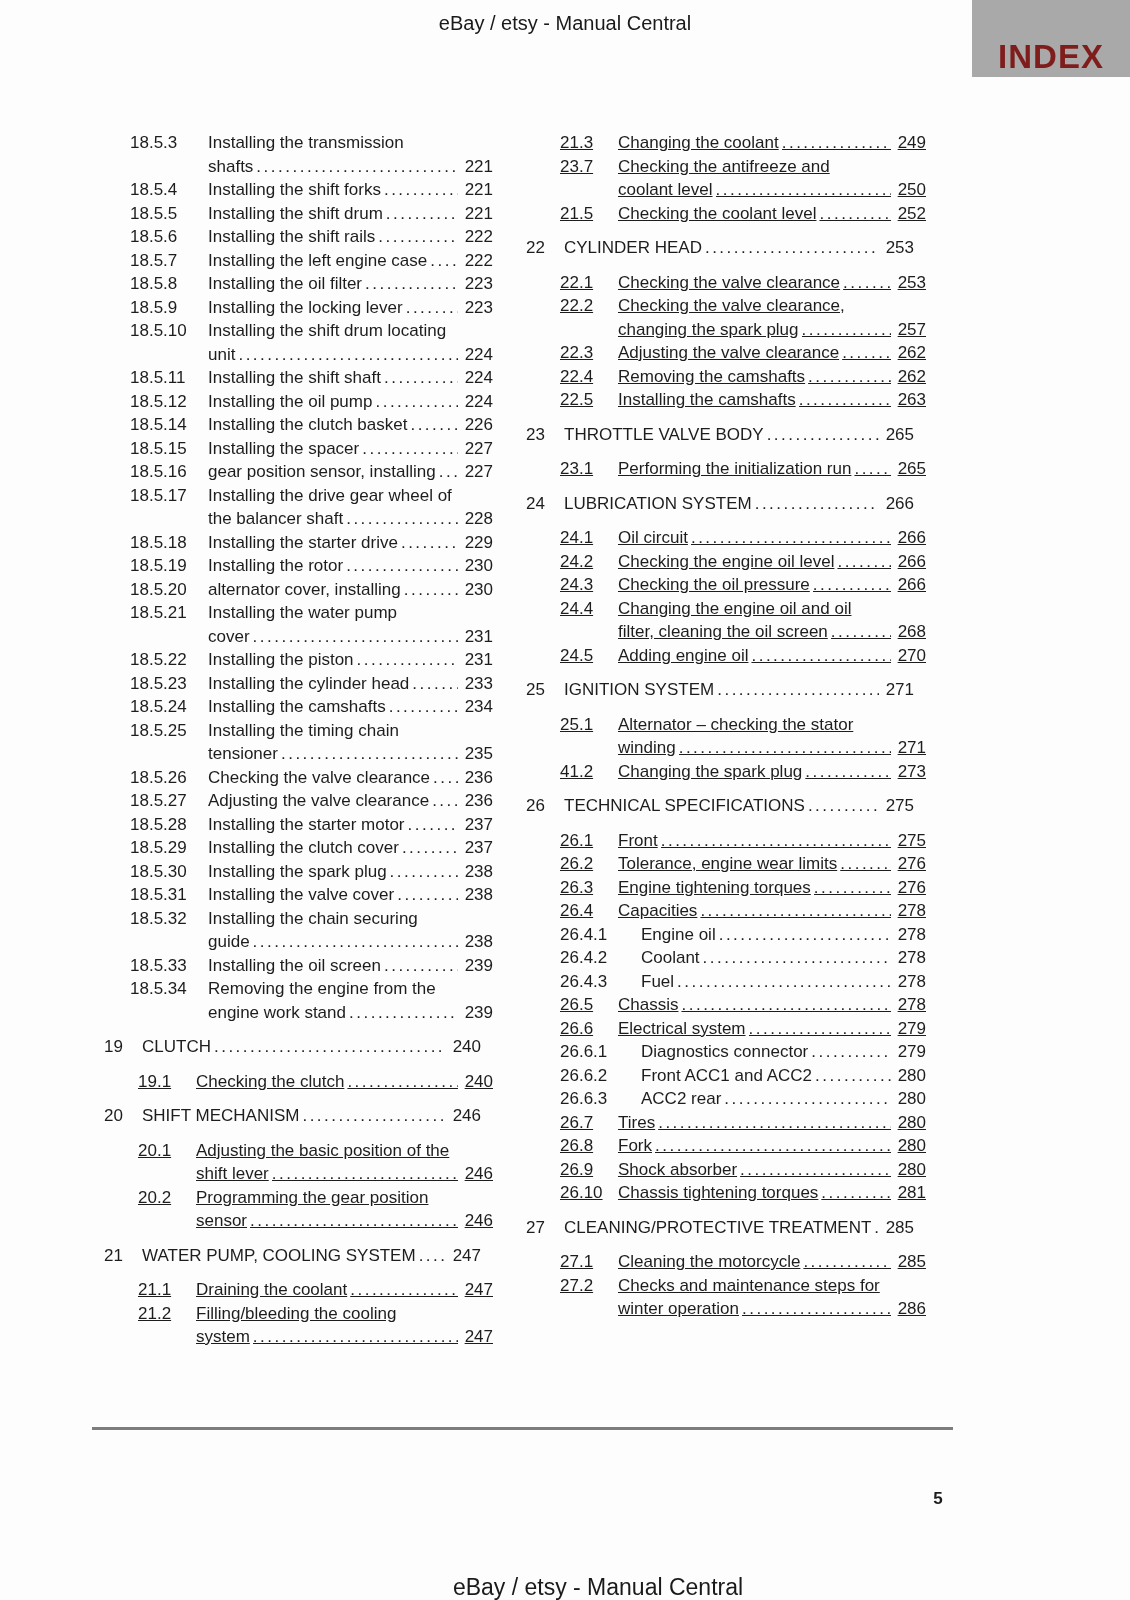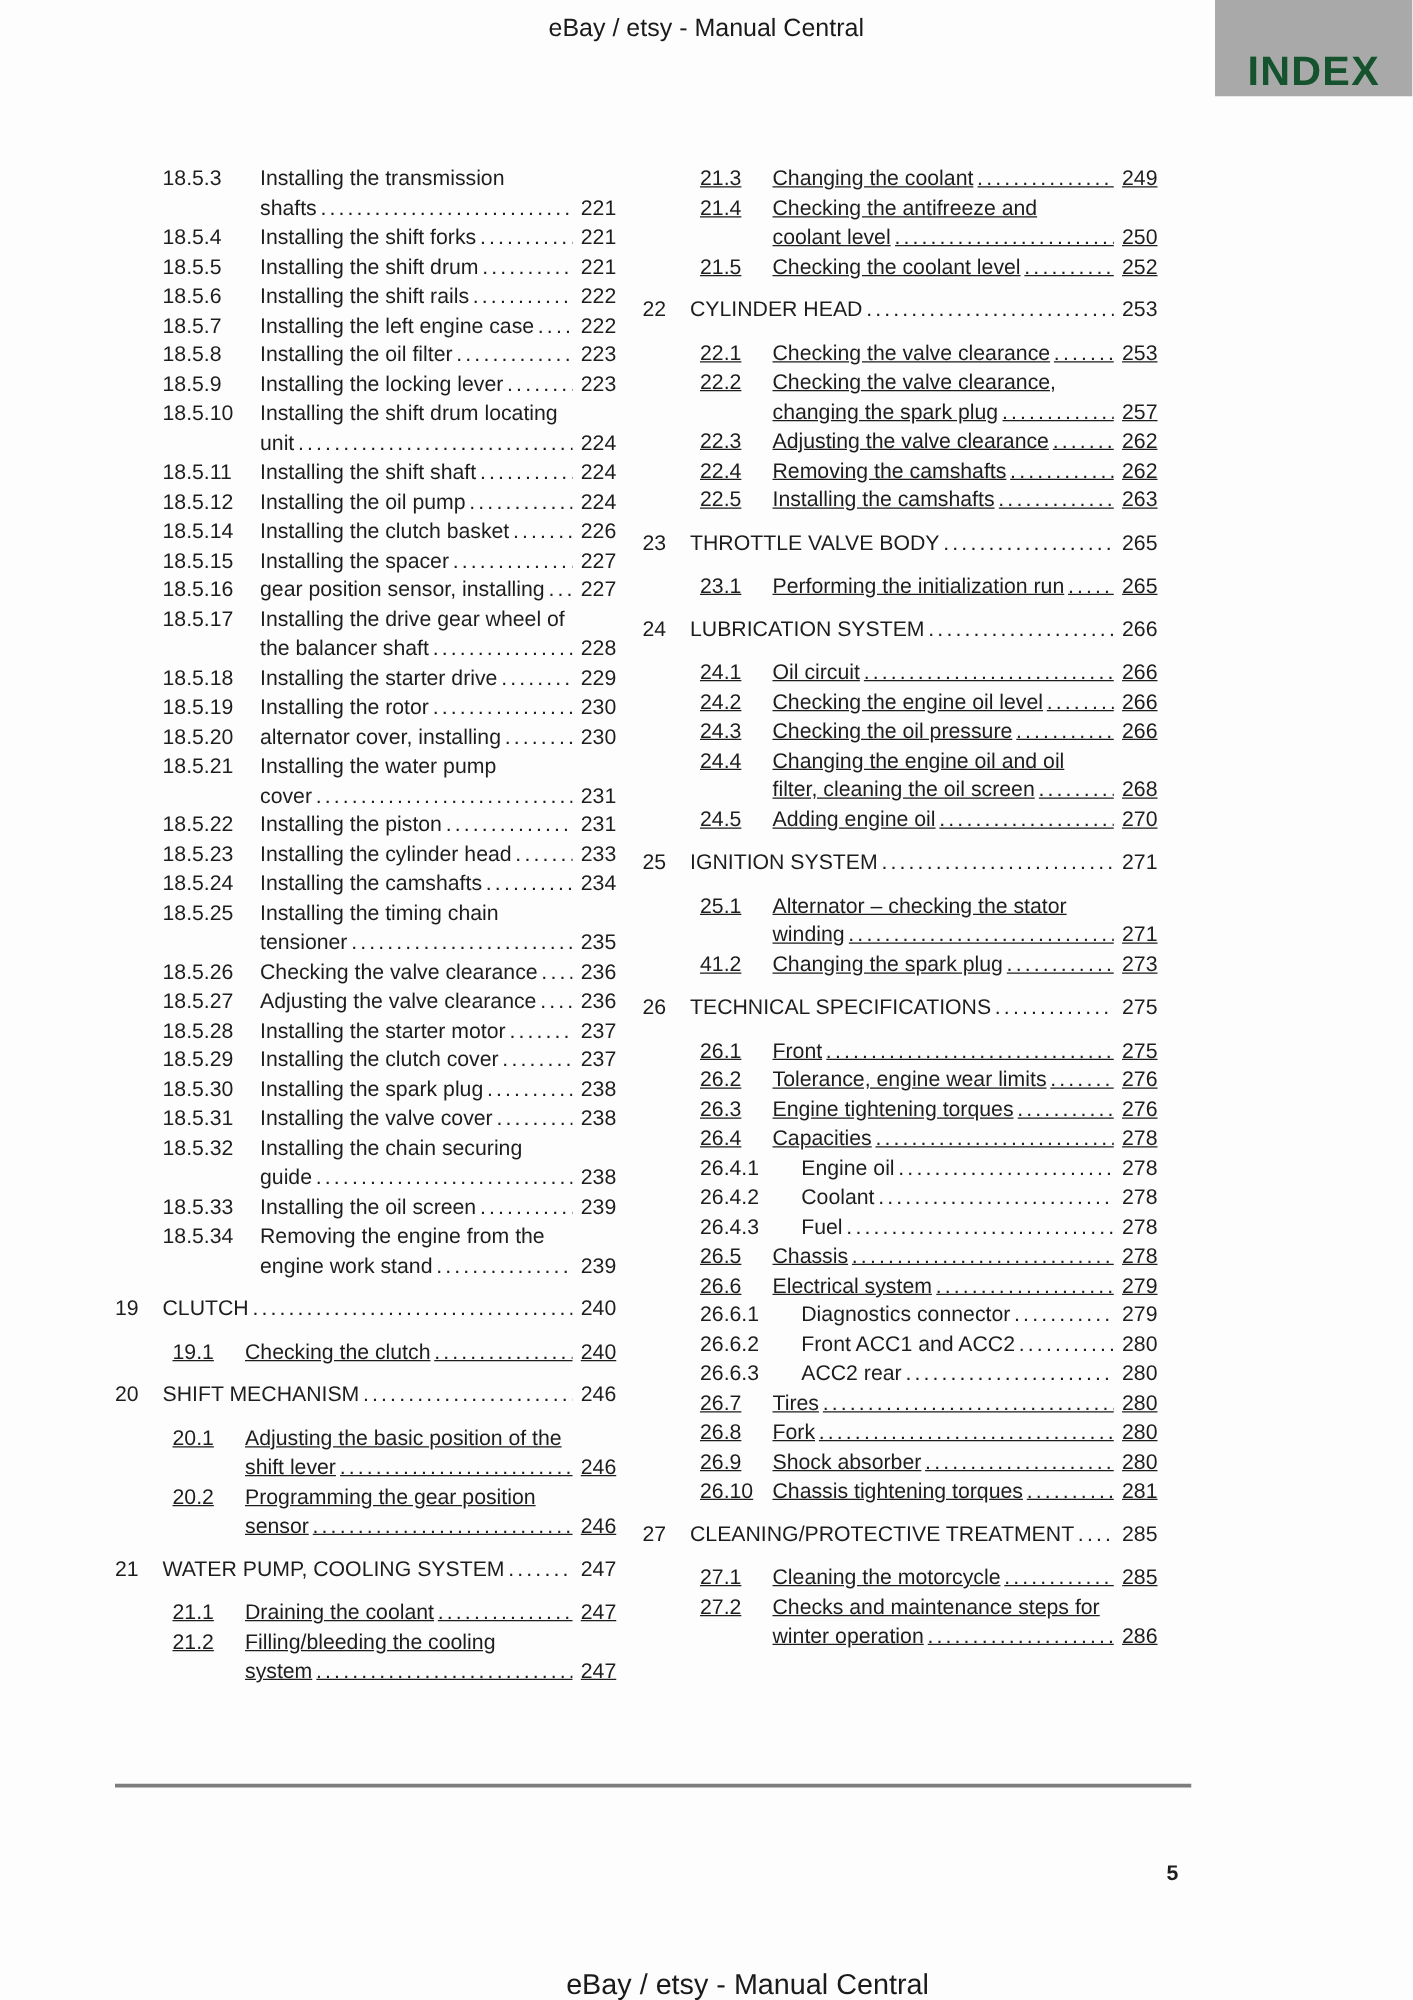--- a/index.html
+++ b/index.html
@@ -15,34 +15,34 @@
     position: absolute; top: 12px; left: 0; width: 100%;
     text-align: center; font-size: 20px; color: #1a1a1a;
   }
   .index-box {
     position: absolute; top: 0; right: 0;
     width: 158px; height: 77px;
     background: #a9a9a9;
     display: flex; align-items: center; justify-content: center;
   }
   .index-label {
-    font-size: 33px; font-weight: bold; color: #14532d; letter-spacing: 1px; margin-top: 36px;
+    font-size: 33px; font-weight: bold; color: #7f1d1d; letter-spacing: 1px; margin-top: 36px;
   }
   .toc {
     position: absolute; top: 131px; left: 92px;
     display: flex; gap: 21px;
     font-size: 17px; line-height: 23.5px;
   }
   .col-left  { width: 401px; }
   .col-right { width: 412px; }
   .entry { display: block; }
   .erow { display: flex; }
   .num { flex: none; }
   .body { flex: 1 1 auto; min-width: 0; }
-  .lv1 { margin: 11px 0; }
+  .lv1 { margin: 11px 12px; }
   .lv1 .num { width: 38px; }
   .lv2 { padding-left: 46px; text-decoration: underline; }
   .lv2 .num { width: 58px; }
   .lv3 { padding-left: 38px; }
   .lv3 .num { width: 78px; }
   .lv4 { padding-left: 46px; }
   .lv4 .num { width: 81px; }
   .bline.last { display: flex; align-items: baseline; }
   .t { white-space: nowrap; }
   .dots {
@@ -569,21 +569,21 @@
               <div class="bline last">
                 <span class="t">Changing the coolant</span>
                 <span class="dots"></span>
                 <span class="pg">249</span>
               </div>
             </div>
           </div>
         </div>
         <div class="entry lv2">
           <div class="erow">
-            <span class="num">21.4</span>
+            <span class="num">23.7</span>
             <div class="body">
               <div class="bline">Checking the antifreeze and</div>
               <div class="bline last">
                 <span class="t">coolant level</span>
                 <span class="dots"></span>
                 <span class="pg">250</span>
               </div>
             </div>
           </div>
         </div>

